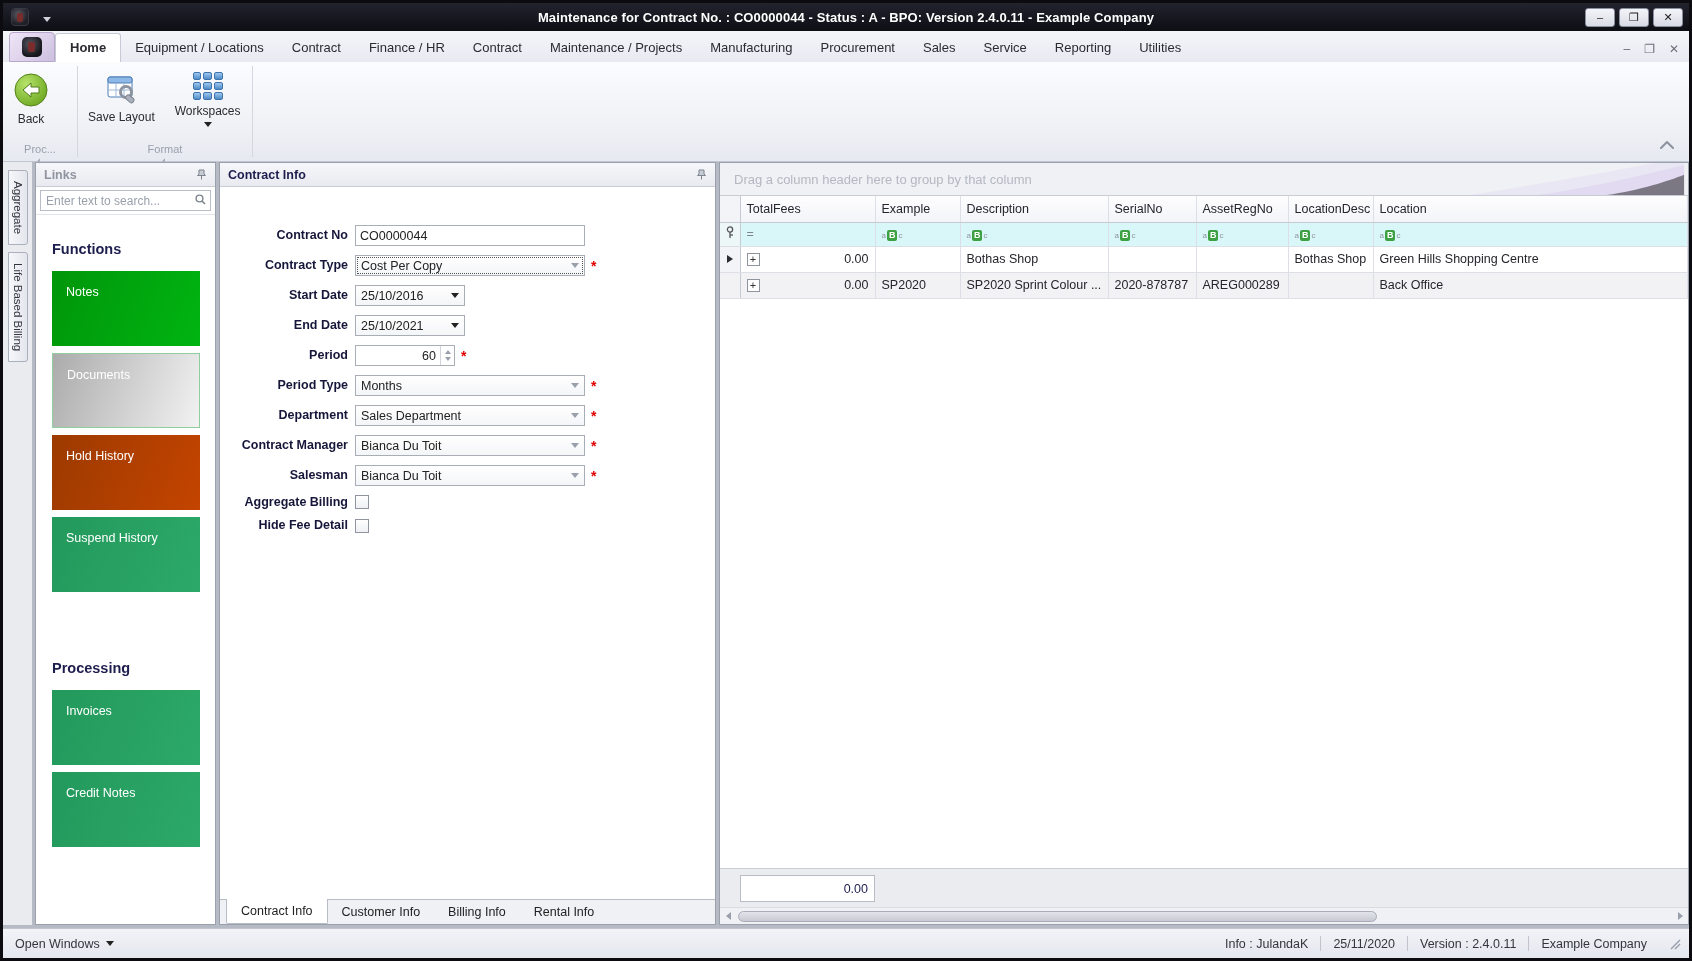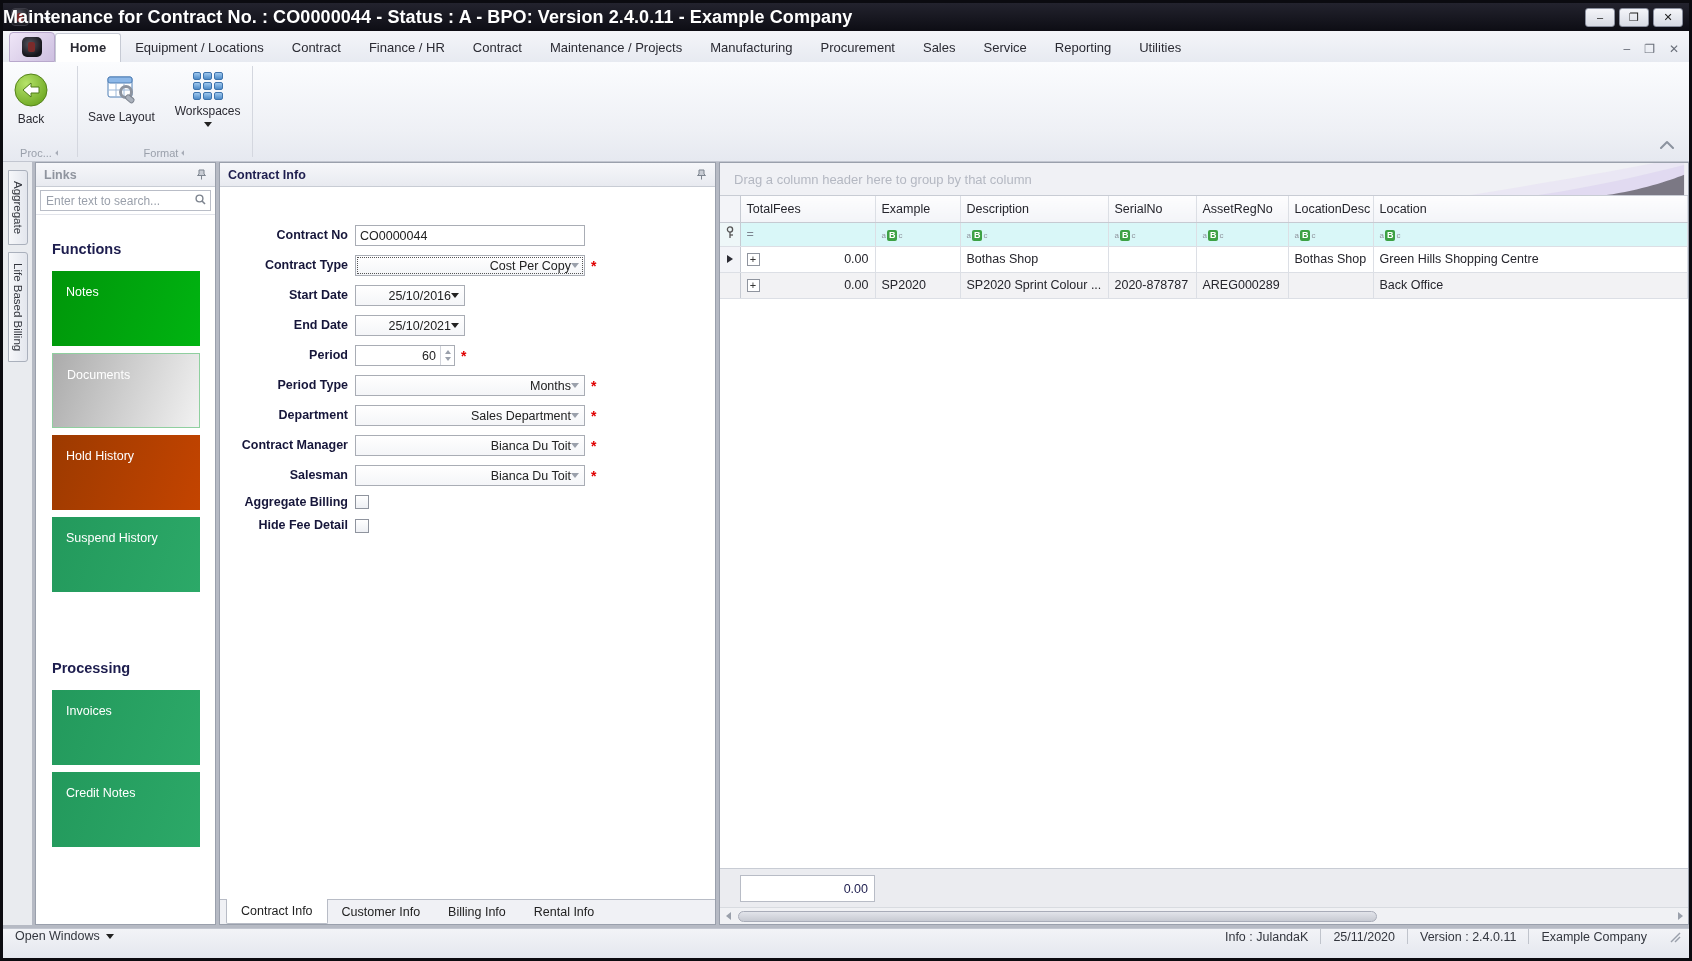--- a/index.html
+++ b/index.html
@@ -8,39 +8,39 @@
 
   
   .titlebar { height:28px; background:linear-gradient(#23232e,#0d0d14); display:flex; align-items:center; position:relative; color:#fff; flex:0 0 auto; }
   .app-icon-sm { width:18px; height:18px; margin-left:8px; border-radius:4px; background:radial-gradient(circle at 40% 35%,#5a5a66,#1f1f26 70%); border:1px solid #3a3a44; position:relative; }
   .app-icon-sm:after{content:"";position:absolute;left:5px;top:4px;width:6px;height:9px;background:#7a2b2b;border-radius:2px;}
   .qat-arrow { margin-left:14px; }
   .tri-down{display:inline-block;width:0;height:0;border-left:4px solid transparent;border-right:4px solid transparent;border-top:5px solid #666;}
   .tri-down.light{border-top-color:#cfd2da;}
   .tri-down.dark{border-top-color:#222;}
   .tri-down.gray{border-top-color:#9aa0ab;}
-  .titlebar .title { position:absolute; left:0; right:0; font-size:18px; font-weight:bold; letter-spacing:.1px; }
+  .titlebar .title { position:absolute; left:0; right:0; text-align:center; font-size:13px; font-weight:bold; letter-spacing:.1px; }
   .win-btns { margin-left:auto; display:flex; gap:4px; margin-right:6px; z-index:2; }
   .wbtn { width:30px; height:19px; background:linear-gradient(#f4f5f9,#d8dbe4); border:1px solid #8a8f9e; border-radius:3px; display:flex; align-items:center; justify-content:center; font-size:11px; color:#222; cursor:pointer; }
 
   
   .tabrow { height:31px; background:linear-gradient(#f4f5f9,#e7eaf1); display:flex; align-items:flex-end; position:relative; flex:0 0 auto; }
   .app-button { width:46px; height:30px; margin-left:6px; border-radius:4px 4px 0 0; background:linear-gradient(135deg,#efe6f7,#cdbfe0); border:1px solid #b8a8cc; display:flex; align-items:center; justify-content:center; }
   .app-button .logo { width:20px; height:20px; border-radius:5px; background:radial-gradient(circle at 40% 35%,#55555f,#16161c 70%); position:relative; }
   .app-button .logo:after{content:"";position:absolute;left:6px;top:5px;width:7px;height:10px;background:#7a2b2b;border-radius:2px;}
   .rtab { padding:6px 14px 7px; font-size:13px; color:#2b2b33; cursor:pointer; white-space:nowrap; }
   .rtab.active { background:#fff; border:1px solid #c6cad4; border-bottom:none; border-radius:3px 3px 0 0; font-weight:bold; }
   .mdi-btns { margin-left:auto; margin-right:10px; display:flex; gap:14px; align-items:center; color:#6a6f7a; font-size:12px; padding-bottom:6px; }
   .mdi-btns span{cursor:pointer;}
 
   
   .ribbon { height:100px; background:linear-gradient(#fbfcfe,#eef0f5 70%,#e6e9f0); border-bottom:1px solid #c2c6d0; display:flex; position:relative; flex:0 0 auto; }
   .rgroup { display:flex; flex-direction:column; }
   .rgroup .btns { flex:1; display:flex; align-items:flex-start; padding-top:6px; }
-  .grp-label { height:17px; font-size:11px; color:#9aa0ab; display:flex; align-items:center; justify-content:center; gap:4px; cursor:pointer; }
+  .grp-label { height:17px; font-size:11px; color:#9aa0ab; display:flex; align-items:center; justify-content:center; gap:4px; cursor:pointer;flex-direction:column; }
   .launcher { width:0; height:0; border-top:4px solid transparent; border-left:4px solid #a8adb8; transform:rotate(45deg); }
   .vsep { width:1px; background:#d4d7df; margin:4px 0; }
   .bigbtn { display:flex; flex-direction:column; align-items:center; gap:4px; padding:4px 10px; font-size:12px; color:#2b2b33; cursor:pointer; border-radius:3px; }
   .g1 { width:74px; }
   .g2 { width:174px; }
   .wsgrid { width:30px; height:28px; display:grid; grid-template-columns:repeat(3,1fr); grid-template-rows:repeat(3,1fr); gap:2px; }
   .wsgrid i { background:linear-gradient(#9ec7ee,#4f8cc9); border:1px solid #3f74ad; border-radius:2px; }
   .ribbon-collapse { position:absolute; right:14px; bottom:8px; cursor:pointer; }
 
   
@@ -68,21 +68,21 @@
   .lbtn.documents { background:linear-gradient(110deg,#ababab,#f2f2f2); border:1px solid #8fcf9f; }
   .lbtn.hold { background:linear-gradient(110deg,#9c3a00,#c44400); }
   .lbtn.suspend, .lbtn.green { background:linear-gradient(110deg,#23995c,#2ca968); }
 
   
   .contract { width:497px; flex:0 0 auto; }
   .form { flex:1; padding-top:38px; }
   .frow { display:flex; align-items:center; margin-bottom:9px; padding-left:14px; }
   .frow label { width:114px; text-align:right; font-size:12.5px; font-weight:bold; color:#16163a; margin-right:7px; line-height:1.15; }
   .tinput { width:230px; height:21px; border:1px solid #a9adb5; font-size:12.5px; padding:0 4px; color:#222; font-family:inherit; }
-  .dd { width:230px; height:21px; border:1px solid #a9adb5; background:linear-gradient(#fff,#f4f5f8); display:flex; align-items:center; padding:0 5px; font-size:12.5px; color:#222; cursor:pointer; position:relative;text-align:right; }
+  .dd { width:230px; height:21px; border:1px solid #a9adb5; background:linear-gradient(#fff,#f4f5f8); display:flex; align-items:center; padding:0 5px; font-size:12.5px; color:#222; cursor:pointer; position:relative; }
   .dd .ddval { flex:1; white-space:nowrap; overflow:hidden; }
   .dd.focusdd { outline:1px dotted #555; outline-offset:-3px; }
   .dd.date { width:110px; }
   .req { color:#e00000; font-size:14px; font-weight:bold; margin-left:6px; }
   .spin { width:100px; height:21px; border:1px solid #a9adb5; display:flex; align-items:center; }
   .spin .spinval { flex:1; text-align:right; font-size:12.5px; padding-right:4px; color:#222; }
   .spinbtns { width:14px; height:100%; display:flex; flex-direction:column; align-items:center; justify-content:space-evenly; border-left:1px solid #d0d3da; }
   .tri-up-s { width:0;height:0;border-left:3px solid transparent;border-right:3px solid transparent;border-bottom:4px solid #9aa0ab; }
   .tri-dn-s { width:0;height:0;border-left:3px solid transparent;border-right:3px solid transparent;border-top:4px solid #9aa0ab; }
   .cbox { width:14px; height:14px; border:1px solid #8f949e; background:linear-gradient(#fff,#eef0f4); cursor:pointer; }
@@ -112,21 +112,21 @@
   .gridfooter { height:39px; background:#ebecf0; border-top:1px solid #c8ccd4; display:flex; align-items:center; flex:0 0 auto; }
   .sumbox { width:135px; height:27px; margin-left:20px; background:#fff; border:1px solid #b8bcc6; font-size:12.5px; color:#1d1d4e; text-align:right; padding:6px 6px 0 0; }
   .hscroll { height:17px; background:#f0f1f4; border-top:1px solid #d8dbe0; position:relative; display:flex; align-items:center; flex:0 0 auto; }
   .harrow { width:16px; display:flex; justify-content:center; cursor:pointer; }
   .tri-left-s{width:0;height:0;border-top:4px solid transparent;border-bottom:4px solid transparent;border-right:5px solid #9aa0ab;}
   .tri-right-s{width:0;height:0;border-top:4px solid transparent;border-bottom:4px solid transparent;border-left:5px solid #9aa0ab;}
   .hthumb { position:absolute; left:18px; width:66%; top:3px; height:11px; background:linear-gradient(#e2e4ea,#c7cad2); border:1px solid #a8acb8; border-radius:6px; cursor:grab; }
   .hscroll .harrow.right { margin-left:auto; }
 
   
-  .statusbar { height:30px; background:linear-gradient(#f2f3f7,#e4e7ee); border-top:1px solid #c2c6d0; display:flex; align-items:flex-start; font-size:12.5px; color:#33363e; flex:0 0 auto; padding:0 6px; }
+  .statusbar { height:30px; background:linear-gradient(#f2f3f7,#e4e7ee); border-top:1px solid #c2c6d0; display:flex; align-items:center; font-size:12.5px; color:#33363e; flex:0 0 auto; padding:0 6px; }
   .openwin { display:flex; align-items:center; gap:6px; cursor:pointer; padding-left:6px; }
   .sb-right { margin-left:auto; display:flex; align-items:center; gap:12px; }
   .sb-sep { width:1px; height:15px; background:#c0c4cc; }
   .grip { margin-left:10px; margin-right:2px; }
 </style>
 </head>
 <body>
 
 <div class="window">
 

